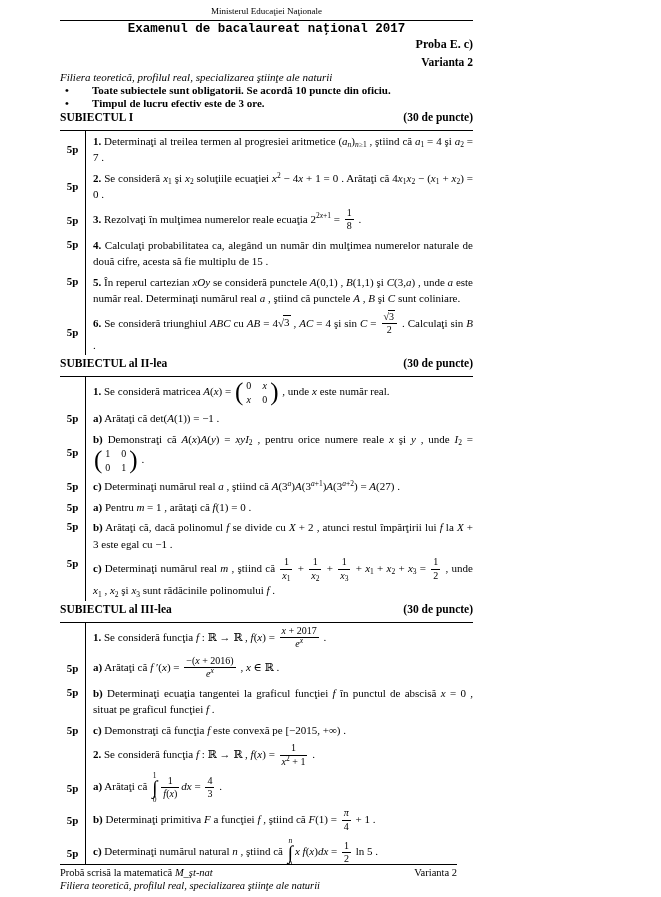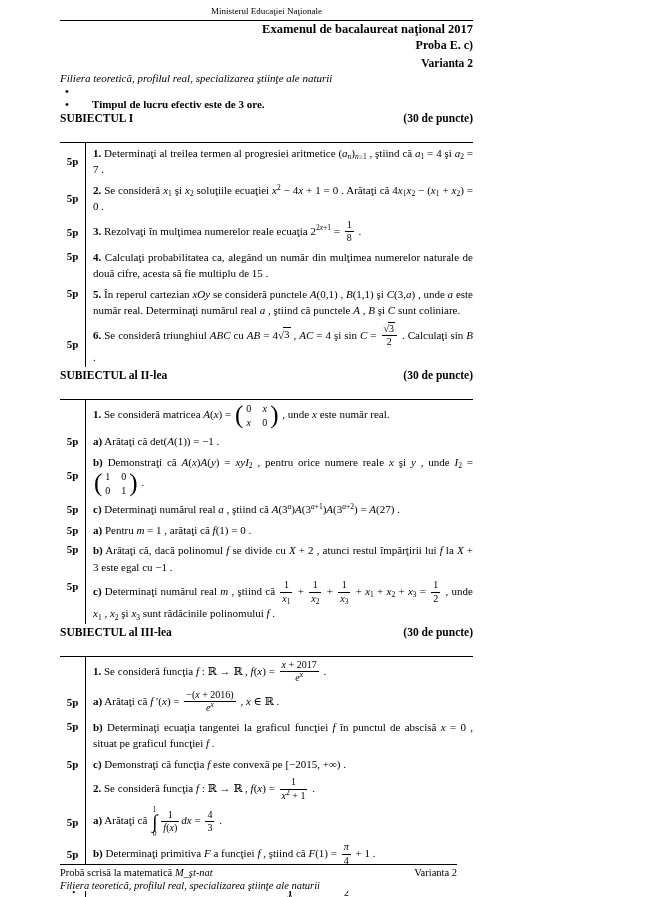--- a/index.html
+++ b/index.html
@@ -3,31 +3,31 @@
 <meta charset="utf-8">
 <style>
   html,body{margin:0;padding:0;background:#ffffff;}
   .page{
     width:537px;height:897px;background:#ffffff;box-sizing:border-box;
     padding:6px 64px 0 60px;position:relative;overflow:hidden;color:#000;
     font-family:"Liberation Serif","DejaVu Serif","DejaVu Sans",serif;
   }
   .ministry{text-align:center;font-size:9px;line-height:1.3;}
   .top-rule{border-bottom:1.6px solid #000;margin:2px 0 1px 0;}
-  .title{text-align:right;font-weight:bold;font-size:12.5px;margin-top:1px;}
+  .title{text-align:center;font-weight:bold;font-size:12.5px;margin-top:1px;font-family:Liberation Mono, monospace;}
   .subtitle{text-align:right;font-weight:bold;font-size:12px;margin-top:1px;}
   .subject{text-align:center;font-weight:bold;font-size:12px;margin-top:1px;}
   .it{font-style:italic;}
   .variant{text-align:right;font-weight:bold;font-size:11.5px;margin-top:4px;}
   .filiera{font-style:italic;font-size:11px;margin-top:3px;}
   .bullet{display:flex;font-weight:bold;font-size:11px;margin-top:1px;}
   .bullet .dot{flex:0 0 32px;padding-left:5px;box-sizing:border-box;}
   .section{margin-top:2px;}
   .sec-header{display:flex;justify-content:space-between;font-weight:bold;
-    font-size:11.5px;border-bottom:1.6px solid #000;padding-bottom:18px;margin-top:1px;}
+    font-size:11.5px;border-bottom:1.6px solid #000;padding-bottom:7px;margin-top:1px;}
   .qrow{display:flex;align-items:center;}
   .qrow.top{align-items:flex-start;}
   .qrow.top .qmarker{padding-top:3px;}
   .qmarker{flex:0 0 25px;width:25px;font-weight:bold;font-size:11px;text-align:center;}
   .qcontent{flex:1;border-left:1px solid #000;padding:2px 0 2px 7px;
     font-size:11px;line-height:1.5;text-align:justify;}
   .rb{font-weight:bold;}
   .ri{font-style:italic;}
   sup.rsup,sub.rsub{font-size:7.5px;line-height:0;position:relative;vertical-align:baseline;}
   sup.rsup{top:-4px;}
@@ -67,20 +67,21 @@
 
   <div class="title">Examenul de bacalaureat naţional 2017</div>
   <div class="subtitle">Proba E. c)</div>
 
   <div class="variant">Varianta 2</div>
 
   <div class="filiera">Filiera teoretică, profilul real, specializarea ştiinţe ale naturii</div>
 
   <div class="bullet">
     <span class="dot">•</span>
+    <span>Toate subiectele sunt obligatorii. Se acordă 10 puncte din oficiu.</span>
   </div>
   <div class="bullet">
     <span class="dot">•</span>
     <span>Timpul de lucru efectiv este de 3 ore.</span>
   </div>
 
   <div id="sections">
       <div class="section">
         <div class="sec-header">
           <span class="sec-title">SUBIECTUL I</span>

